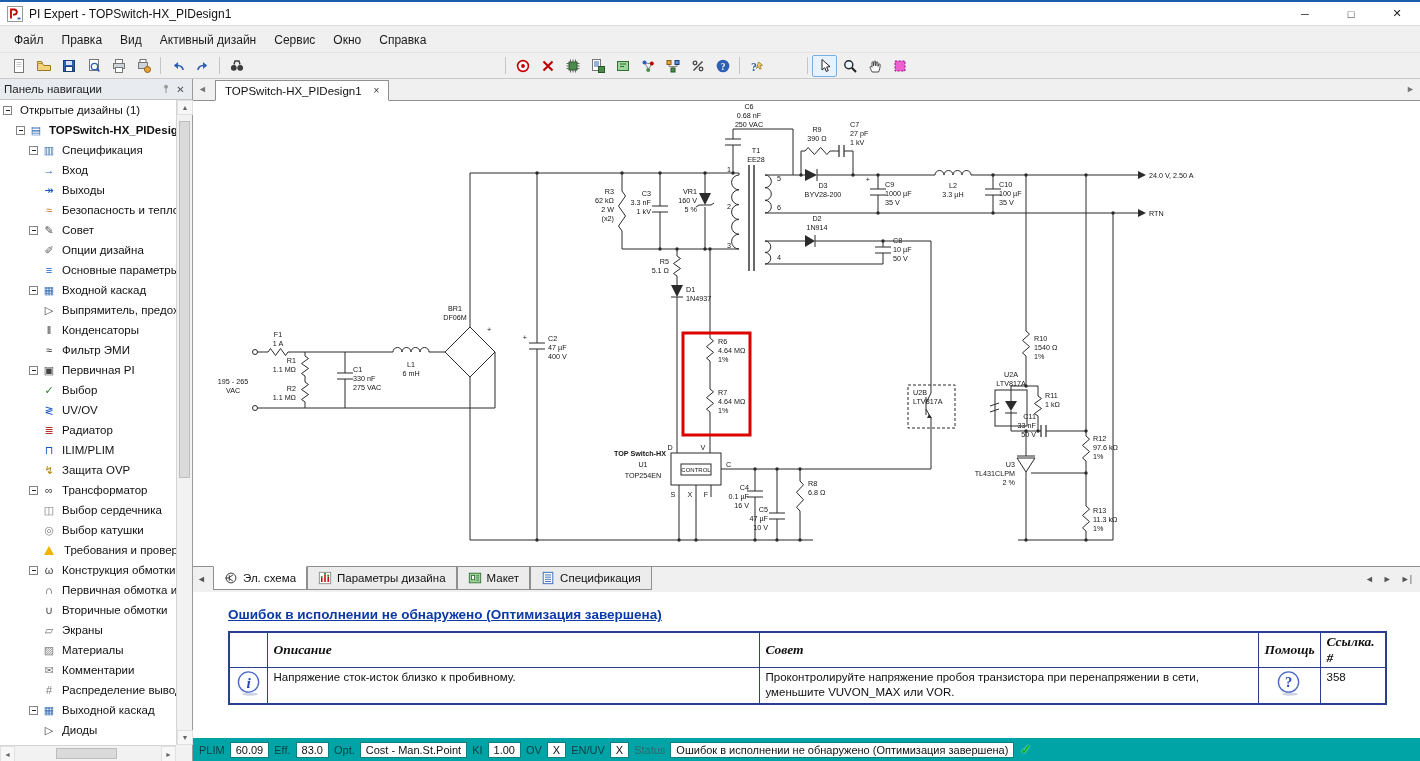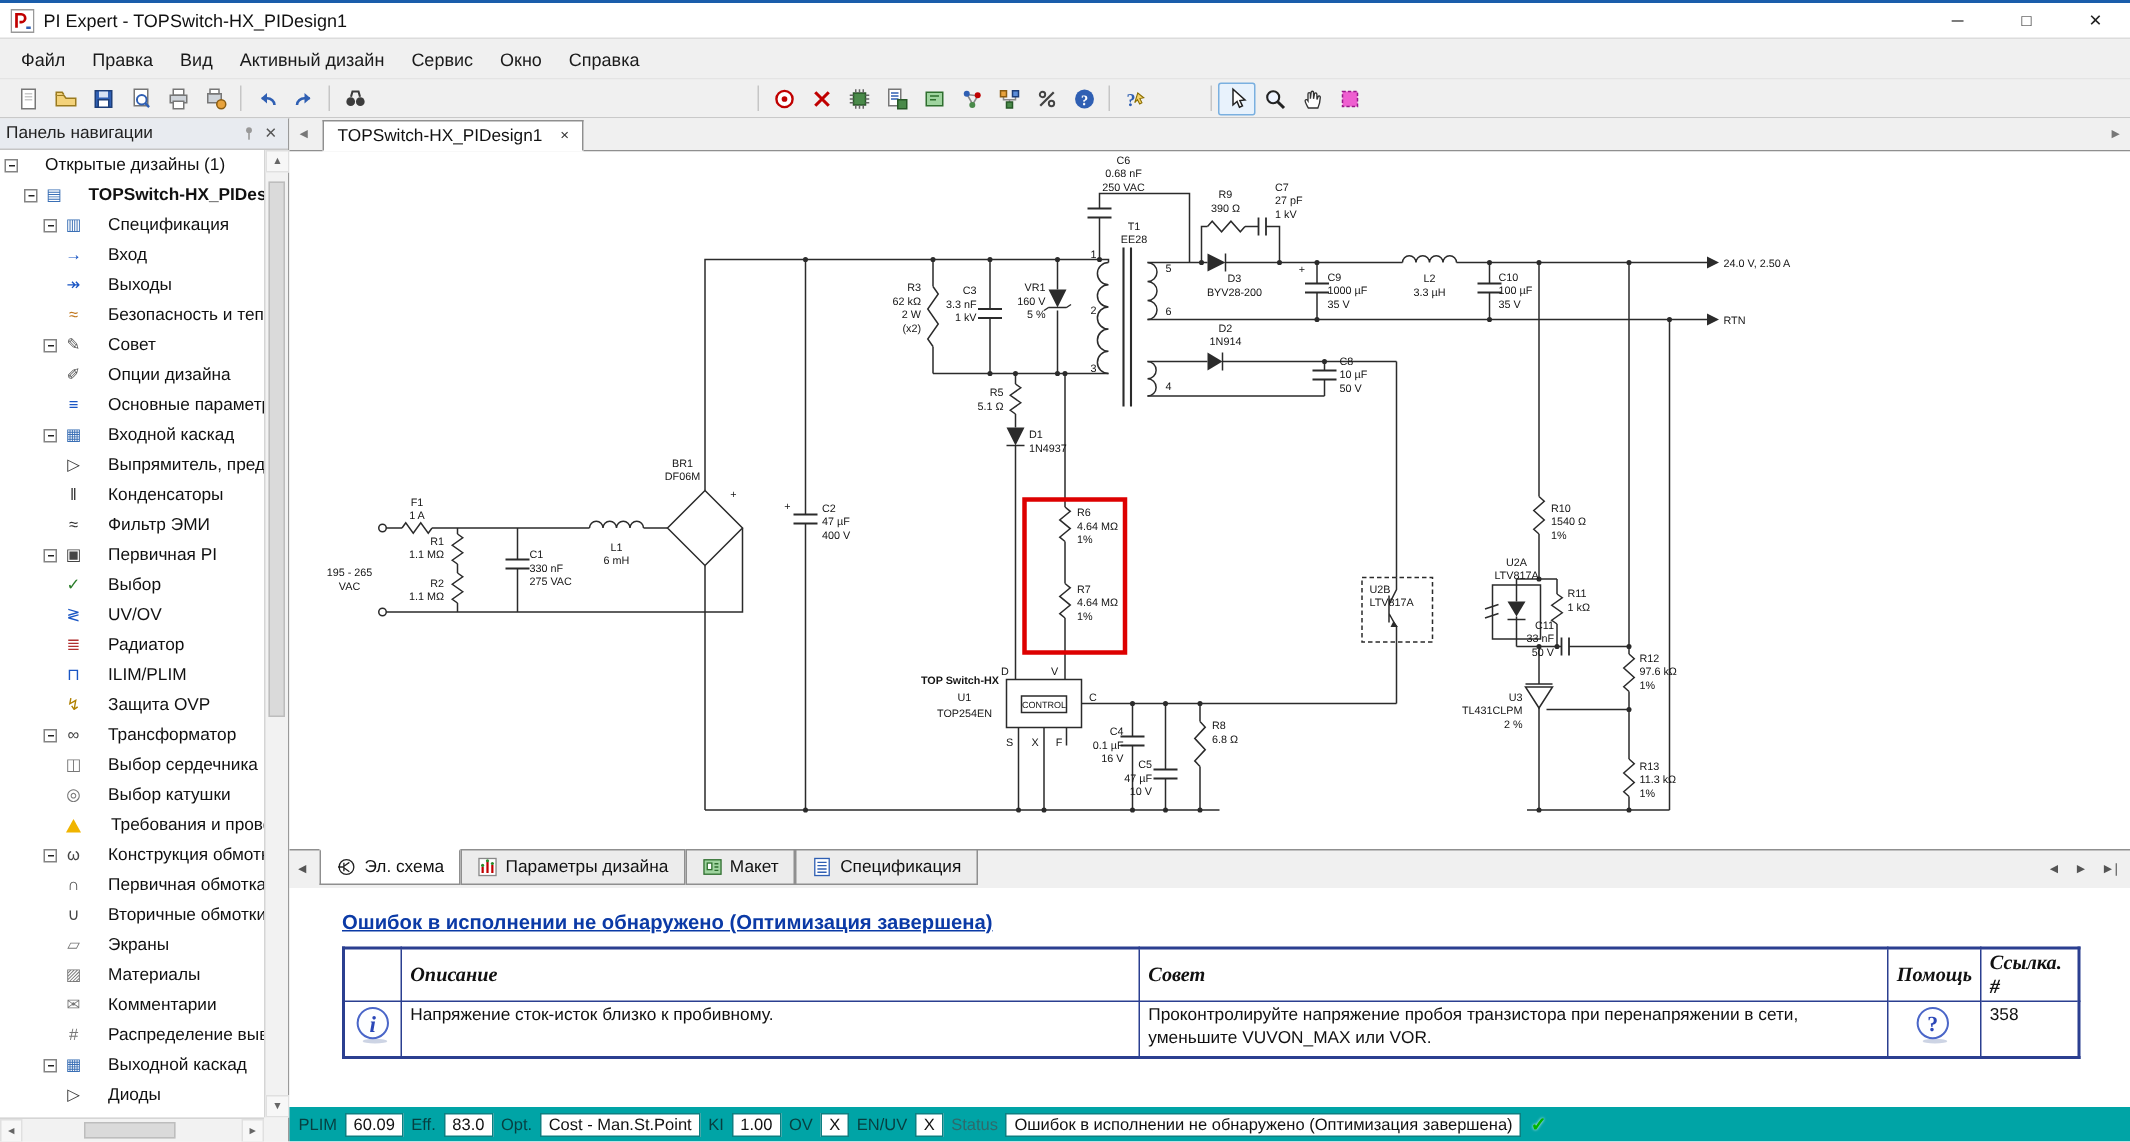--- a/index.html
+++ b/index.html
@@ -21,21 +21,21 @@
   .tb-btn svg{display:block}
   .tb-sep{width:1px;height:17px;background:#c6c6c6;margin:0 4px}
   .tb-gap{width:252px}
   .tb-gap2{width:34px}
 
   .nav-panel{position:absolute;top:79px;left:0;width:193px;bottom:0;background:#f0f0f0;border-right:1px solid #9a9a9a}
   .nav-header{height:21px;display:flex;align-items:center;background:#e8ebf0;border-bottom:1px solid #c5c5c5;font-size:11.5px;padding:0 4px;color:#222}
   .nav-hbtn{width:15px;text-align:center;color:#555;font-size:10px;display:flex;align-items:center;justify-content:center}
   .nav-tree{position:absolute;top:21px;left:0;right:16px;bottom:16px;background:#fff;overflow:hidden}
   .tree-row{height:20px;display:flex;align-items:center;white-space:nowrap;font-size:11.5px;overflow:hidden}
-  .tree-row .lbl{margin-left:14px}
+  .tree-row .lbl{margin-left:4px}
   .tree-row .lbl.bold{font-weight:bold}
   .exp{flex:none;width:9px;height:9px;border:1px solid #848484;background:#fff;position:relative;margin-right:4px}
   .exp::before{content:"";position:absolute;left:1.5px;top:3.5px;width:4px;height:1px;background:#222}
   .tree-ico{flex:none;width:14px;text-align:center;font-size:11px;line-height:14px;margin-right:2px}
   .tri{flex:none;width:0;height:0;border-left:5px solid transparent;border-right:5px solid transparent;border-bottom:9px solid #f0b400;margin:0 6px 0 2px}
   .v-scroll{position:absolute;top:21px;right:0;width:16px;bottom:16px;background:#f2f2f2;border-left:1px solid #d5d5d5;display:flex;flex-direction:column}
   .h-scroll{position:absolute;left:0;right:16px;bottom:0;height:16px;background:#f2f2f2;border-top:1px solid #d5d5d5;display:flex}
   .sb-corner{position:absolute;right:0;bottom:0;width:16px;height:16px;background:#f2f2f2}
   .scroll-btn{flex:none;width:16px;height:15px;font-size:7px;color:#666;display:flex;align-items:center;justify-content:center;background:#f7f7f7;border:1px solid #e0e0e0}
   .h-scroll .scroll-btn{width:15px;height:16px}

